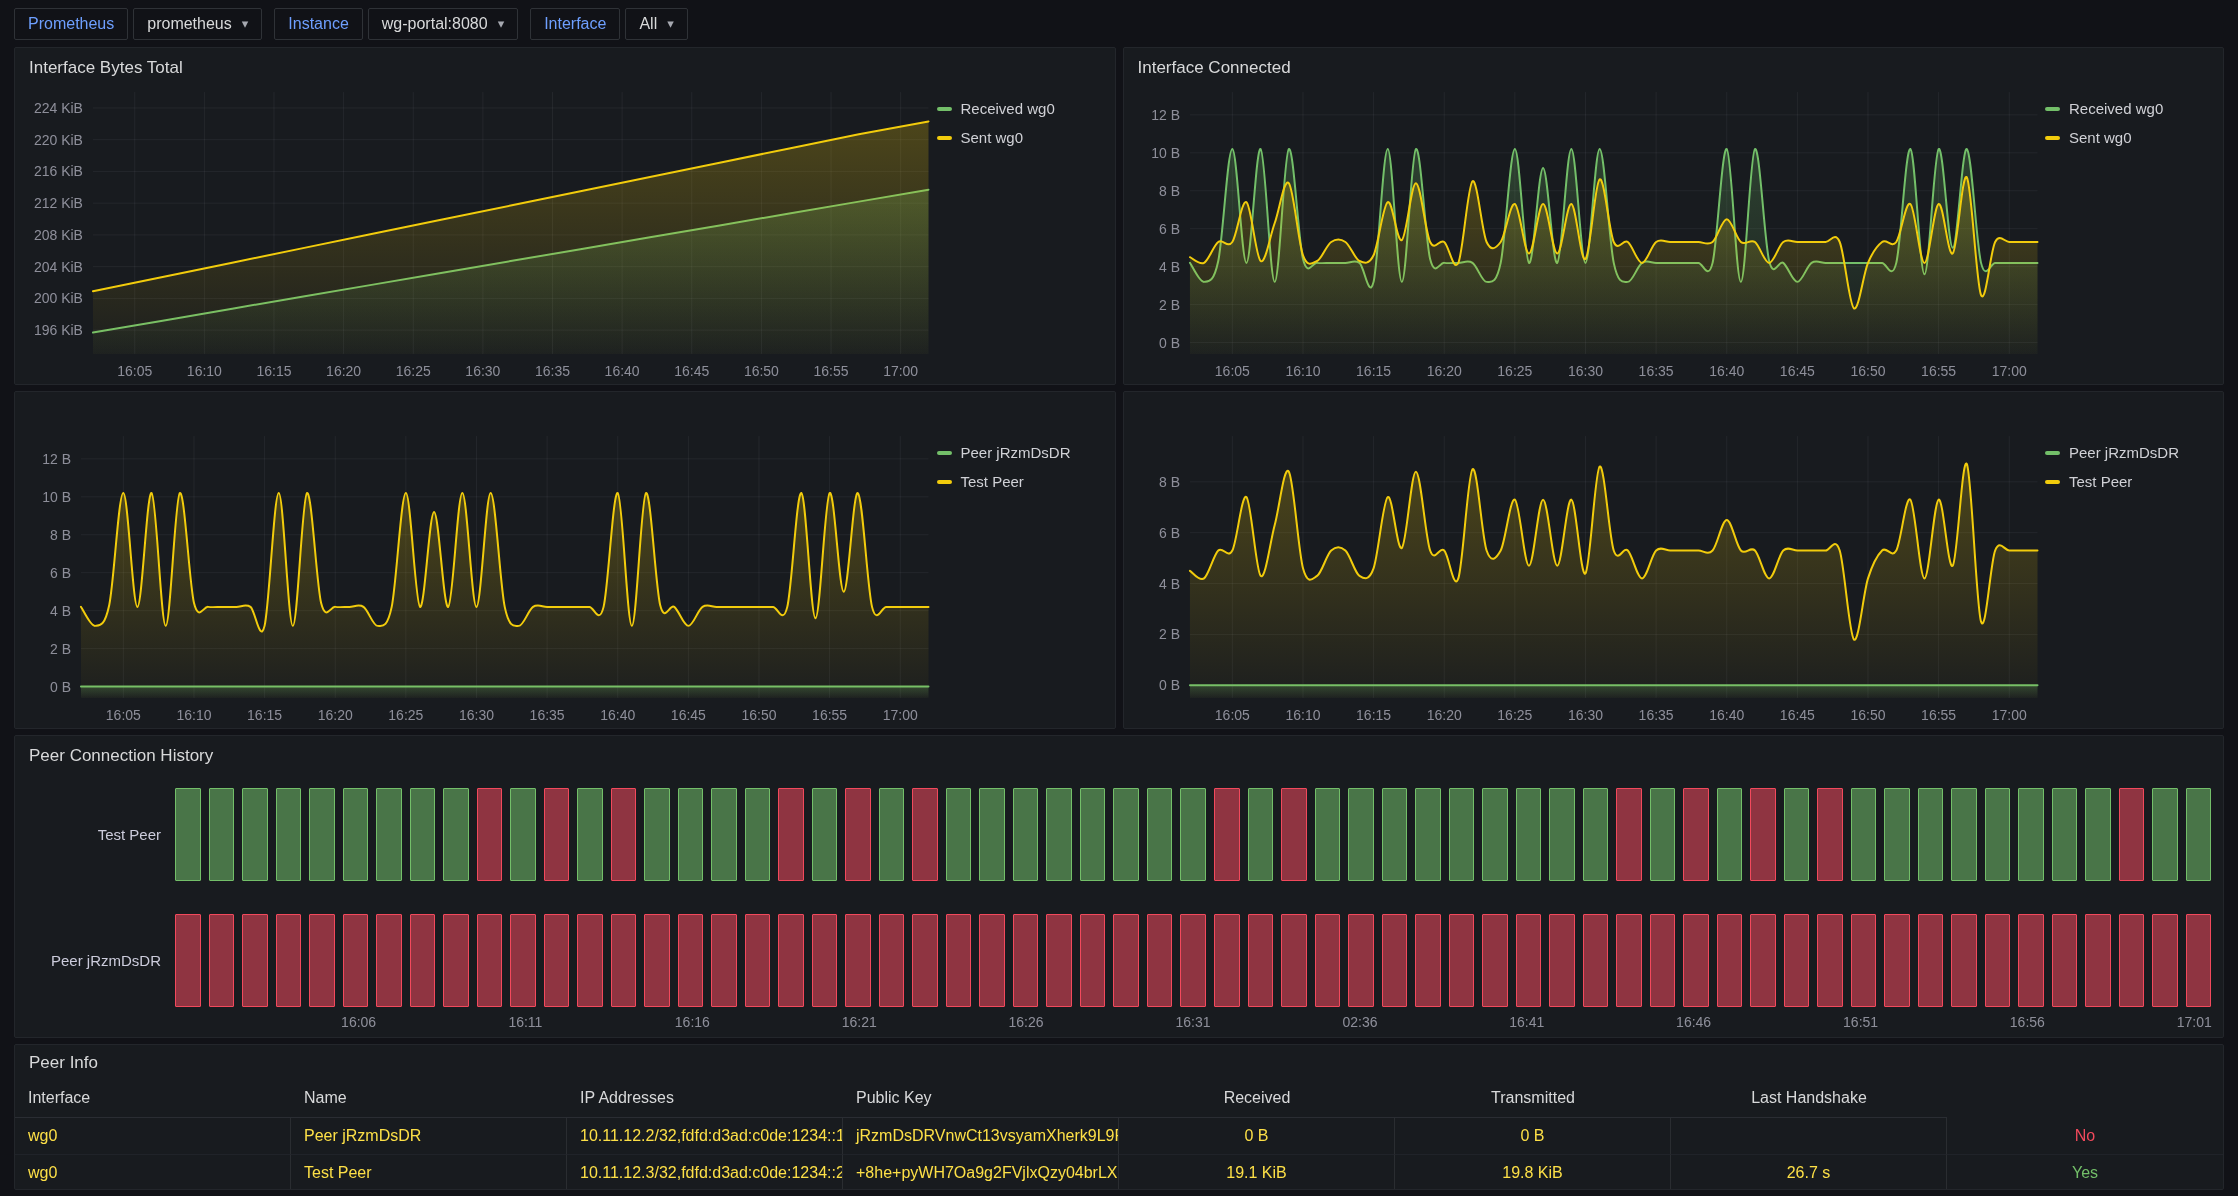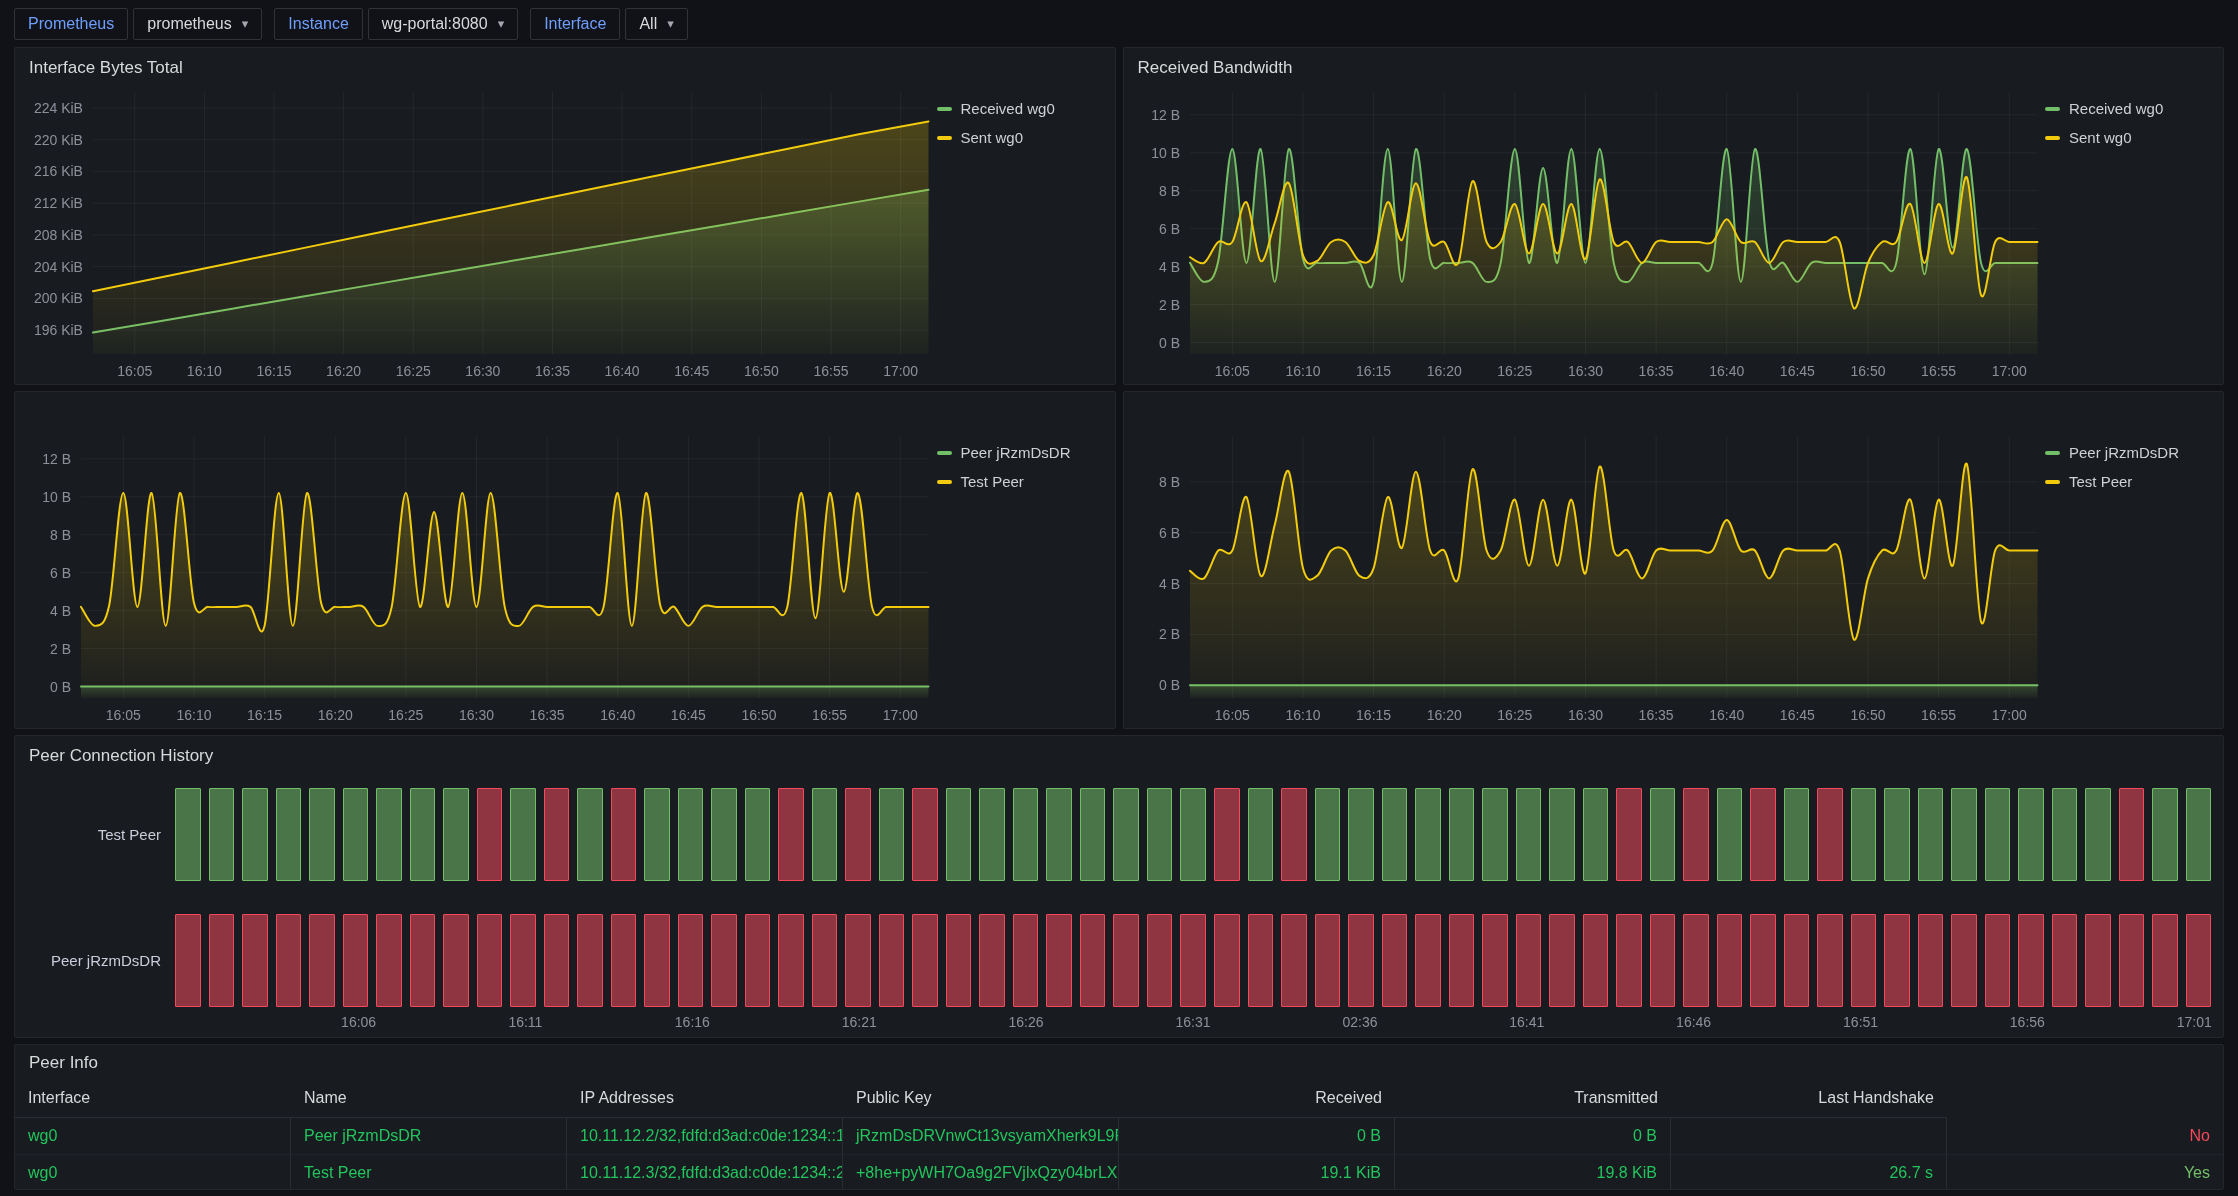--- a/index.html
+++ b/index.html
@@ -29,24 +29,24 @@
   .srow-label{width:160px;flex:none;display:flex;align-items:center;justify-content:flex-end;
     padding-right:14px;font-size:15px;color:#CCCCDC;box-sizing:border-box;}
   .bars{flex:1;display:flex;gap:8px;height:93px;min-width:0;}
   .bar{flex:1;border-radius:1px;box-sizing:border-box;}
   .saxis{position:relative;height:27px;margin-left:160px;}
   .saxis span{position:absolute;top:7px;transform:translateX(-50%);font-size:14px;color:rgba(204,204,220,0.65);white-space:nowrap;}
   
   .table-body{position:absolute;top:34px;left:0;right:0;bottom:0;display:flex;flex-direction:column;}
   .trow{display:grid;grid-template-columns:repeat(8,1fr);}
   .trow.head .cell{line-height:38px;font-weight:500;color:#D8D9DA;border-bottom:1px solid #2A2D33;}
-  .cell{font-size:16px;padding:0 13px;white-space:nowrap;overflow:hidden;line-height:36px;color:#22c55e;}
+  .cell{font-size:16px;padding:0 13px;white-space:nowrap;overflow:hidden;line-height:36px;color:#fde047;}
   .trow.body .cell{border-bottom:1px solid #202329;border-right:1px solid rgba(204,204,220,0.10);}
   .trow.body .cell:last-child{border-right:none;}
-  .cell.right{text-align:right;}
+  .cell.right{text-align:center;}
 </style>
 </head>
 <body>
 
 <div class="topbar">
   <div class="var">
     <div class="chip lbl">Prometheus</div>
     <div class="chip val">
       <span>prometheus</span>
       <span class="caret">▾</span>
@@ -136,21 +136,21 @@
         </div>
         <div class="legend-item">
           <span class="lg-mark" style="background: rgb(242, 204, 12);"></span>
           <span>Sent wg0</span>
         </div>
       </div>
     </div>
   </section>
 
   <section class="panel">
-    <h2 class="ptitle">Received Bandwidth</h2>
+    <h2 class="ptitle">Interface Connected</h2>
     <div class="plot-wrap">
       <svg class="plot" id="p2" viewBox="0 0 922 298">
           <defs>
             <linearGradient id="grad_1_0" x1="0" y1="0" x2="0" y2="1">
               <stop offset="0%" stop-color="#73BF69" stop-opacity="0.24"></stop>
               <stop offset="100%" stop-color="#73BF69" stop-opacity="0.02"></stop>
             </linearGradient>
             <linearGradient id="grad_1_1" x1="0" y1="0" x2="0" y2="1">
               <stop offset="0%" stop-color="#F2CC0C" stop-opacity="0.24"></stop>
               <stop offset="100%" stop-color="#F2CC0C" stop-opacity="0.02"></stop>

